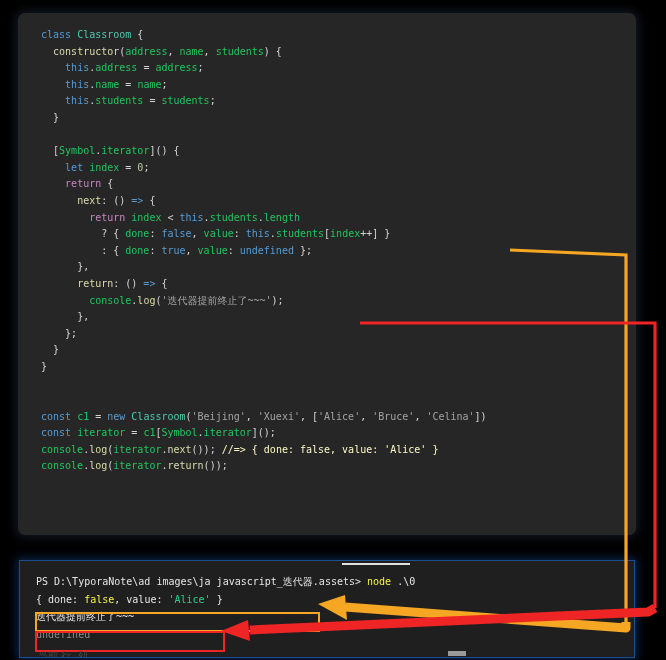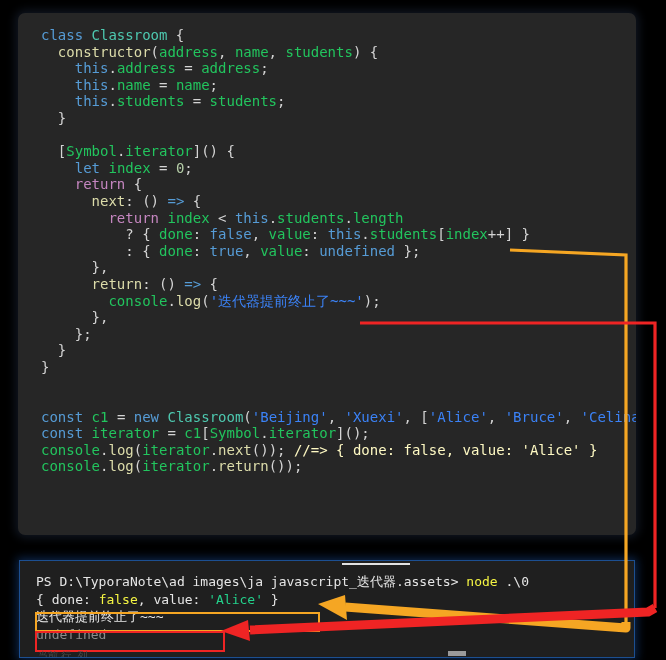--- a/index.html
+++ b/index.html
@@ -27,32 +27,32 @@
     box-shadow: 0 0 10px 3px rgba(30,40,60,0.55);
     overflow: hidden;
   }
   #code-block {
     position: absolute;
     left: 0px;
     top: 14px;
     width: 640px;
     white-space: pre;
     font-family: "DejaVu Sans Mono", monospace;
-    font-size: 14px;
+    font-size: 10px;
     line-height: 16.6px;
     color: #d4d4d4;
     letter-spacing: 0px;
   }
   .cl { padding-left: 23px; display: block; height: 16.6px; }
 
   .kw  { color: #569cd6; }   
   .typ { color: #4ec9b0; }   
   .fn  { color: #dcdcaa; }   
   .var { color: #22c55e; }   
-  .str { color: #3b82f6; }   
+  .str { color: #a3a3a3; }   
   .num { color: #b5cea8; }   
   .cmt { color: #fef9c3; }   
   .pun { color: #d4d4d4; }   
   .ctl { color: #c586c0; }   
   .op  { color: #d4d4d4; }
 
   
   #terminal-panel {
     position: absolute;
     left: 19px;
@@ -72,21 +72,21 @@
     width: 68px;
     height: 2px;
     background: #e2e2e2;
   }
   #terminal-lines {
     position: absolute;
     left: 16px;
     top: 12px;
     white-space: pre;
     font-family: "DejaVu Sans Mono", monospace;
-    font-size: 13px;
+    font-size: 10px;
     line-height: 17.5px;
     color: #cccccc;
   }
   .tline { display: block; height: 17.5px; }
   .t-white { color: #e6e6e6; }
   .t-yellow { color: #f5f543; }
   .t-green  { color: #23d18b; }
   .t-grey   { color: #8d8d8d; }
 
   

